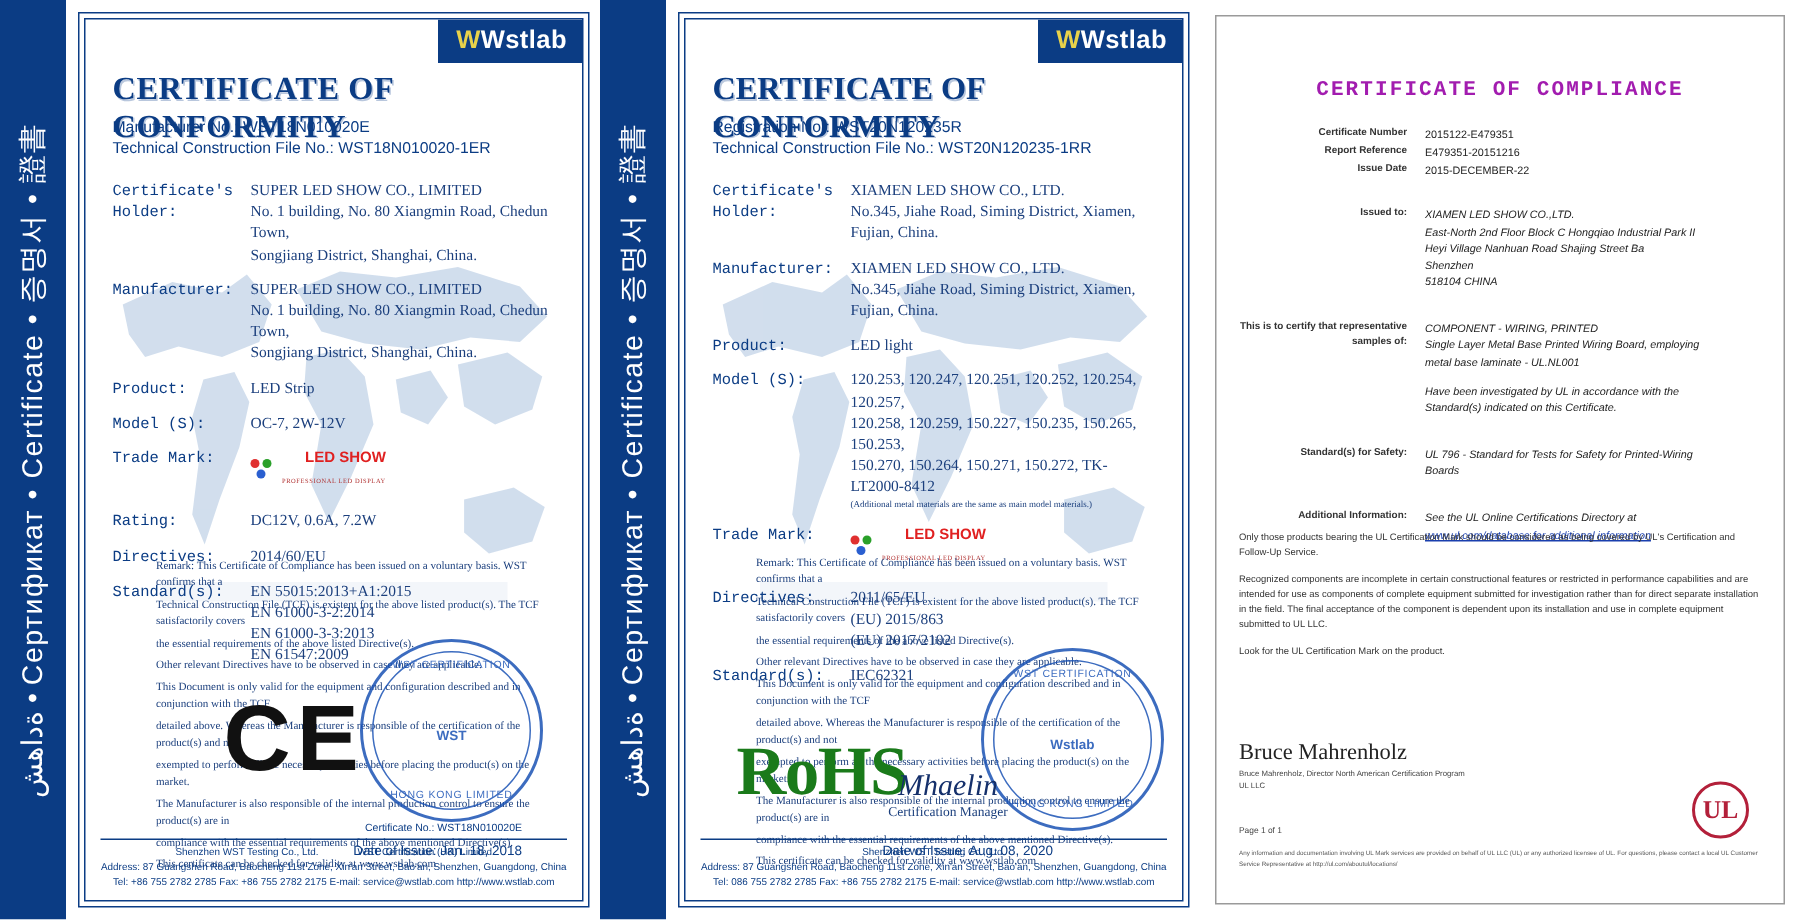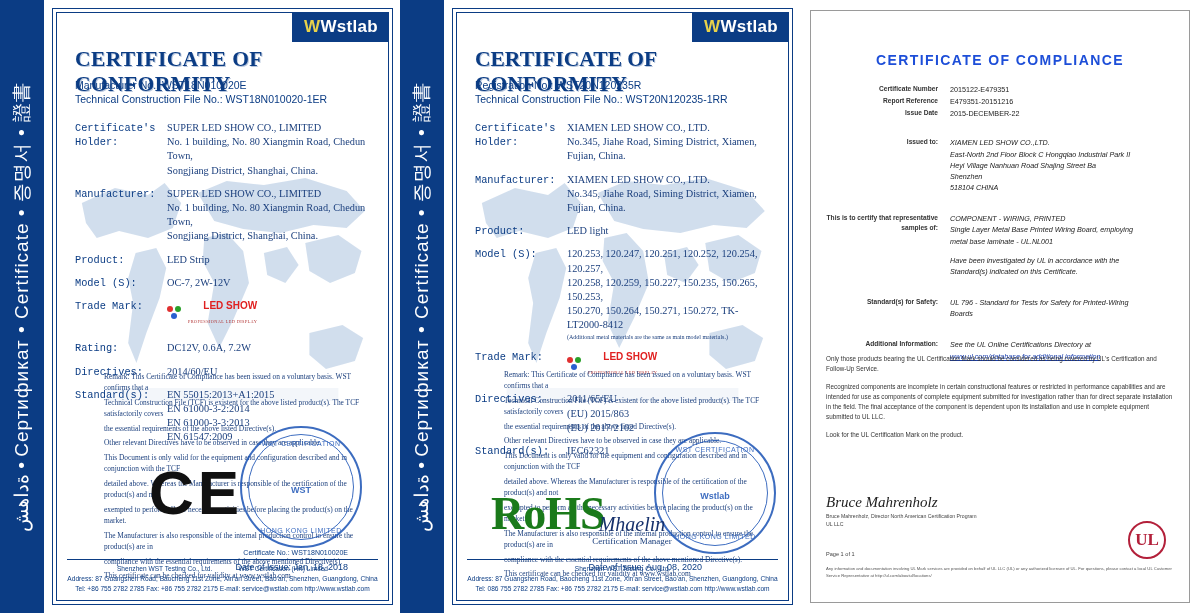--- a/index.html
+++ b/index.html
@@ -74,33 +74,33 @@
   .cert-no{position:absolute;font-size:7px;color:#0b3c84;font-family:"Liberation Sans",sans-serif;}
 
   .footer{position:absolute;left:10px;right:10px;bottom:6px;text-align:center;font-size:6.6px;color:#0b3c84;
       font-family:"Liberation Sans",sans-serif;line-height:1.5;border-top:1px solid #0b3c84;padding-top:4px;}
   .footer .fline{display:block;}
   .footer .two{display:flex;justify-content:center;gap:26px;}
 
   
   .ul-cert{position:relative;width:400px;height:613px;background:#fff;box-sizing:border-box;}
   .ul-frame{position:absolute;left:10px;top:10px;right:10px;bottom:10px;border:1px solid #9a9a9a;}
-  .ul-title{position:absolute;left:0;right:0;top:52px;text-align:center;font-family:Liberation Sans, sans-serif;
-      font-weight:bold;font-size:14px;letter-spacing:1.4px;color:#1d4ed8;}
+  .ul-title{position:absolute;left:0;right:0;top:52px;text-align:center;font-family:Liberation Mono, monospace;
+      font-weight:bold;font-size:14px;letter-spacing:1.4px;color:#a21caf;}
   .ul-rows{position:absolute;left:26px;right:24px;top:84px;font-family:"Liberation Sans",sans-serif;font-size:6.6px;color:#222;}
   .ul-row{display:flex;margin-bottom:9px;line-height:1.55;}
   .ul-lbl{width:112px;flex:0 0 112px;text-align:right;padding-right:12px;font-weight:bold;color:#333;}
   .ul-val{flex:1;font-size:7.2px;}
   .ul-val .ln{display:block;font-style:italic;}
   .ul-val a{color:#1a3fae;text-decoration:underline;}
   .ul-note{position:absolute;left:26px;right:24px;font-family:"Liberation Sans",sans-serif;font-size:6.3px;
       color:#333;line-height:1.6;}
   .ul-note p{margin:0 0 8px 0;}
   .ul-sign{position:absolute;left:26px;bottom:84px;font-family:"Liberation Sans",sans-serif;font-size:5.2px;color:#444;line-height:1.5;}
-  .ul-sign .scribble{font-family:"Liberation Serif",serif;font-style:italic;font-size:15px;color:#222;}
+  .ul-sign .scribble{font-family:"Liberation Serif",serif;font-size:15px;color:#222;}
   .ul-page{position:absolute;left:26px;bottom:56px;font-family:"Liberation Sans",sans-serif;font-size:5.6px;color:#444;}
   .ul-logo{position:absolute;right:34px;bottom:54px;width:34px;height:34px;border-radius:50%;
       border:2px solid #b3203a;color:#b3203a;font-family:"Liberation Serif",serif;font-weight:bold;
       font-size:17px;display:flex;align-items:center;justify-content:center;}
   .ul-foot{position:absolute;left:26px;right:24px;bottom:34px;font-family:"Liberation Sans",sans-serif;
       font-size:4.2px;color:#555;line-height:1.5;}
 </style>
 </head>
 <body>
 

